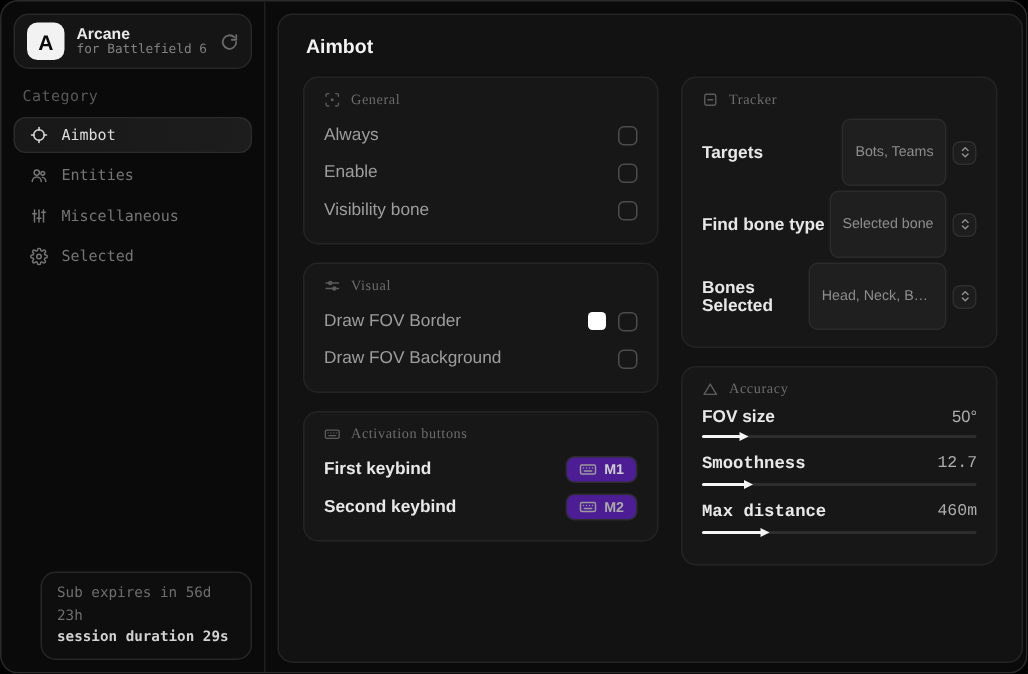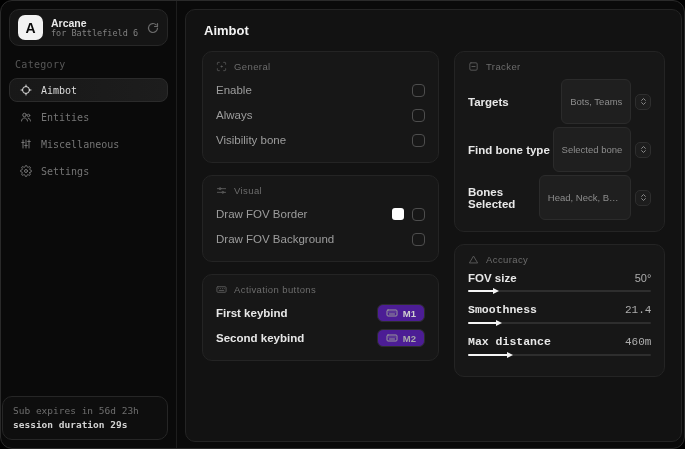--- a/index.html
+++ b/index.html
@@ -59,21 +59,21 @@
     border:1px solid transparent;
     cursor:pointer;
   }
   .nav-item svg { width:12px; height:12px; flex:0 0 12px; }
   .nav-item.active {
     background:linear-gradient(90deg,#181818,#1d1d1d);
     border-color:#2b2b2b;
     color:#dcdcdc;
   }
   .sub-card {
-    position:absolute; left:1px; right:8px; bottom:8px;
+    position:absolute; left:26px; right:8px; bottom:8px;
     border:1px solid #262626; border-radius:10px;
     background:#0e0e0e;
     padding:7px 10px;
     font-family:"DejaVu Sans Mono", monospace;
     line-height:1.5;
   }
   .sub-expires { font-size:9.5px; color:#6e6e6e; }
   .sub-session { font-size:9.5px; color:#d2d2d2; font-weight:700; }
 
   
@@ -92,21 +92,21 @@
   .col { display:flex; flex-direction:column; gap:12px; }
 
   .card {
     background:#171717;
     border:1px solid #242424;
     border-radius:10px;
     padding:9px 13px 11px 13px;
   }
   .card-head {
     display:flex; align-items:center; gap:7px;
-    font-family:Liberation Sans, sans-serif;
+    font-family:Liberation Serif, serif;
     font-size:9.5px; color:#6c6c6c; letter-spacing:.4px;
     margin-bottom:7px;
   }
   .card-head svg { width:11px; height:11px; color:#5c5c5c; }
 
   .row {
     display:flex; align-items:center; justify-content:space-between;
     min-height:22px;
   }
   .row + .row { margin-top:3px; }
@@ -143,21 +143,21 @@
   }
   .unfold-box {
     width:16px; height:16px; border:1px solid #2e2e2e; border-radius:5px;
     display:flex; align-items:center; justify-content:center;
     color:#8d8d8d; cursor:pointer; flex:0 0 16px; background:#1d1d1d;
   }
   .unfold-box svg { width:9px; height:9px; }
 
   .slider-row { margin-top:4px; }
   .slider-row + .slider-label-row { margin-top:8px;font-family:Liberation Mono, monospace; }
-  .slider-label-row { display:flex; align-items:center; justify-content:space-between; }
+  .slider-label-row { display:flex; justify-content:space-between; }
   .slider-value { font-size:11px; color:#adadad;padding-left:24px; }
   .slider {
     position:relative; height:8px; display:flex; align-items:center;
     margin:3px 0 6px 0; cursor:pointer;
   }
   .slider .track { position:absolute; left:0; right:0; height:2px; background:#2e2e2e; border-radius:2px; }
   .slider .fill { position:absolute; left:0; height:2px; background:#f5f5f5; border-radius:2px; }
   .slider .thumb {
     position:absolute; top:50%; transform:translateY(-50%);
     width:0; height:0;
@@ -216,21 +216,21 @@
             <line x1="9.5" y1="15" x2="14.5" y2="15"></line>
             <line x1="15.5" y1="7" x2="20.5" y2="7"></line>
           </svg>
         <span>Miscellaneous</span>
       </div>
       <div class="nav-item">
         <svg viewBox="0 0 24 24" fill="none" stroke="currentColor" stroke-width="2" stroke-linecap="round" stroke-linejoin="round">
             <circle cx="12" cy="12" r="3"></circle>
             <path d="M19.4 15a1.7 1.7 0 0 0 .3 1.9l.1.1a2 2 0 1 1-2.8 2.8l-.1-.1a1.7 1.7 0 0 0-1.9-.3 1.7 1.7 0 0 0-1 1.5V21a2 2 0 1 1-4 0v-.1a1.7 1.7 0 0 0-1-1.6 1.7 1.7 0 0 0-1.9.3l-.1.1a2 2 0 1 1-2.8-2.8l.1-.1a1.7 1.7 0 0 0 .3-1.9 1.7 1.7 0 0 0-1.5-1H3a2 2 0 1 1 0-4h.1a1.7 1.7 0 0 0 1.6-1 1.7 1.7 0 0 0-.3-1.9l-.1-.1a2 2 0 1 1 2.8-2.8l.1.1a1.7 1.7 0 0 0 1.9.3h.1a1.7 1.7 0 0 0 1-1.5V3a2 2 0 1 1 4 0v.1a1.7 1.7 0 0 0 1 1.5 1.7 1.7 0 0 0 1.9-.3l.1-.1a2 2 0 1 1 2.8 2.8l-.1.1a1.7 1.7 0 0 0-.3 1.9v.1a1.7 1.7 0 0 0 1.5 1H21a2 2 0 1 1 0 4h-.1a1.7 1.7 0 0 0-1.5 1z"></path>
           </svg>
-        <span>Settings</span>
+        <span>Selected</span>
       </div>
     </nav>
 
     <div class="sub-card">
       <div class="sub-expires">Sub expires in 56d 23h</div>
       <div class="sub-session">session duration 29s</div>
     </div>
   </aside>
 
   <div class="main-wrap">
@@ -246,25 +246,25 @@
               <svg viewBox="0 0 24 24" fill="none" stroke="currentColor" stroke-width="2" stroke-linecap="round">
                   <path d="M3 7V5a2 2 0 0 1 2-2h2"></path>
                   <path d="M17 3h2a2 2 0 0 1 2 2v2"></path>
                   <path d="M21 17v2a2 2 0 0 1-2 2h-2"></path>
                   <path d="M7 21H5a2 2 0 0 1-2-2v-2"></path>
                   <circle cx="12" cy="12" r="1.2" fill="currentColor"></circle>
                 </svg>
               <span>General</span>
             </div>
             <div class="row">
+              <span class="row-label">Always</span>
+              <span class="checkbox"></span>
+            </div>
+            <div class="row">
               <span class="row-label">Enable</span>
-              <span class="checkbox"></span>
-            </div>
-            <div class="row">
-              <span class="row-label">Always</span>
               <span class="checkbox"></span>
             </div>
             <div class="row">
               <span class="row-label">Visibility bone</span>
               <span class="checkbox"></span>
             </div>
           </div>
 
           <div class="card">
             <div class="card-head">
@@ -382,21 +382,21 @@
               <span class="slider-value">50°</span>
             </div>
             <div class="slider slider-row">
               <span class="track"></span>
               <span class="fill" style="width: 14%;"></span>
               <span class="thumb" style="left: calc(14% - 1px);"></span>
             </div>
 
             <div class="slider-label-row">
               <span class="row-label bright">Smoothness</span>
-              <span class="slider-value">21.4</span>
+              <span class="slider-value">12.7</span>
             </div>
             <div class="slider slider-row">
               <span class="track"></span>
               <span class="fill" style="width: 16%;"></span>
               <span class="thumb" style="left: calc(16% - 1px);"></span>
             </div>
 
             <div class="slider-label-row">
               <span class="row-label bright">Max distance</span>
               <span class="slider-value">460m</span>

